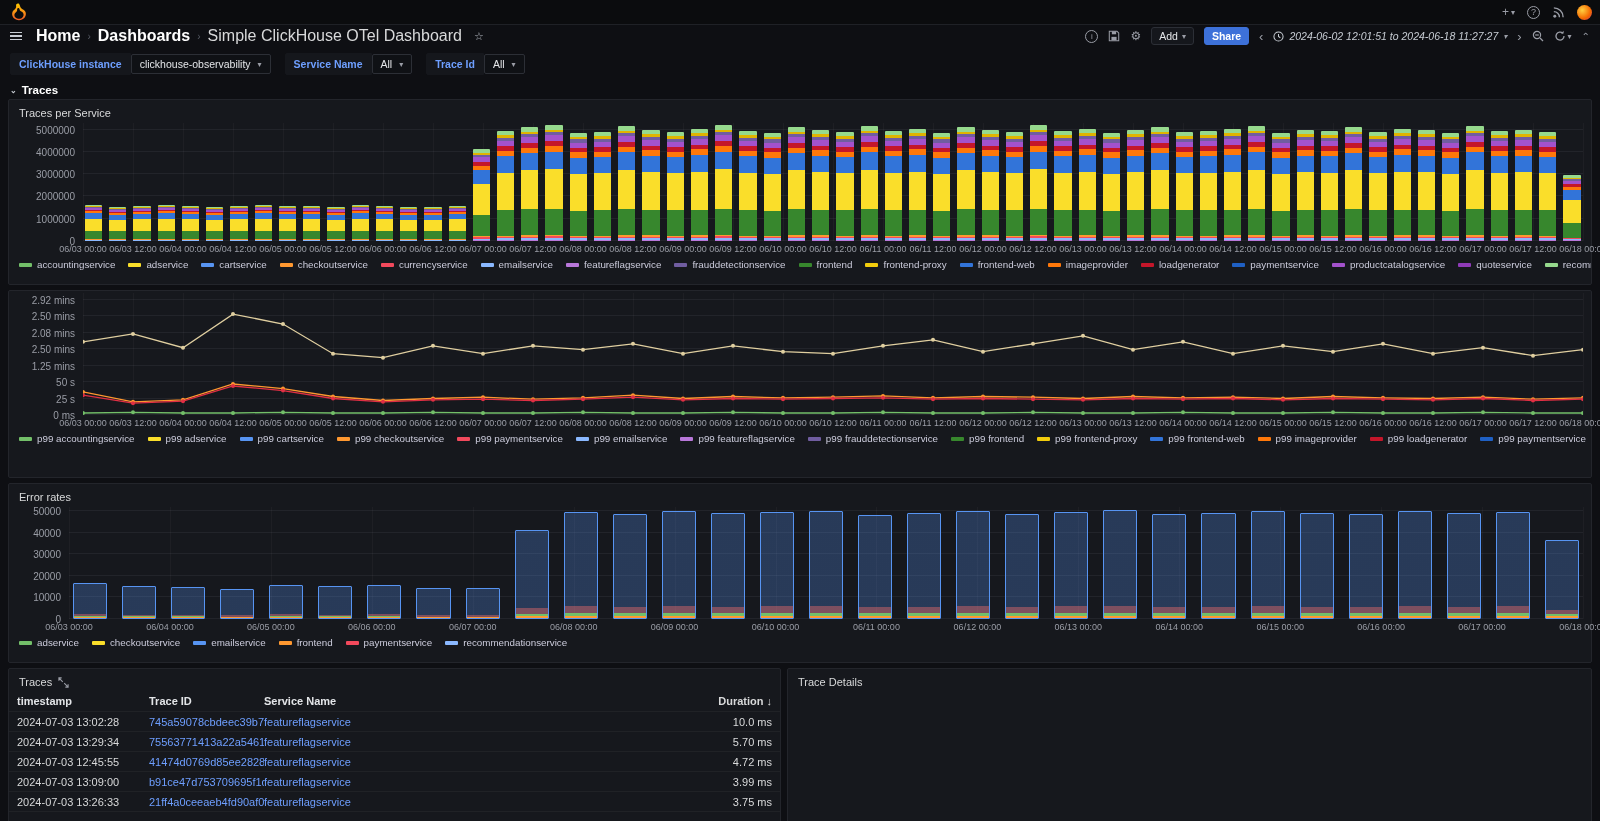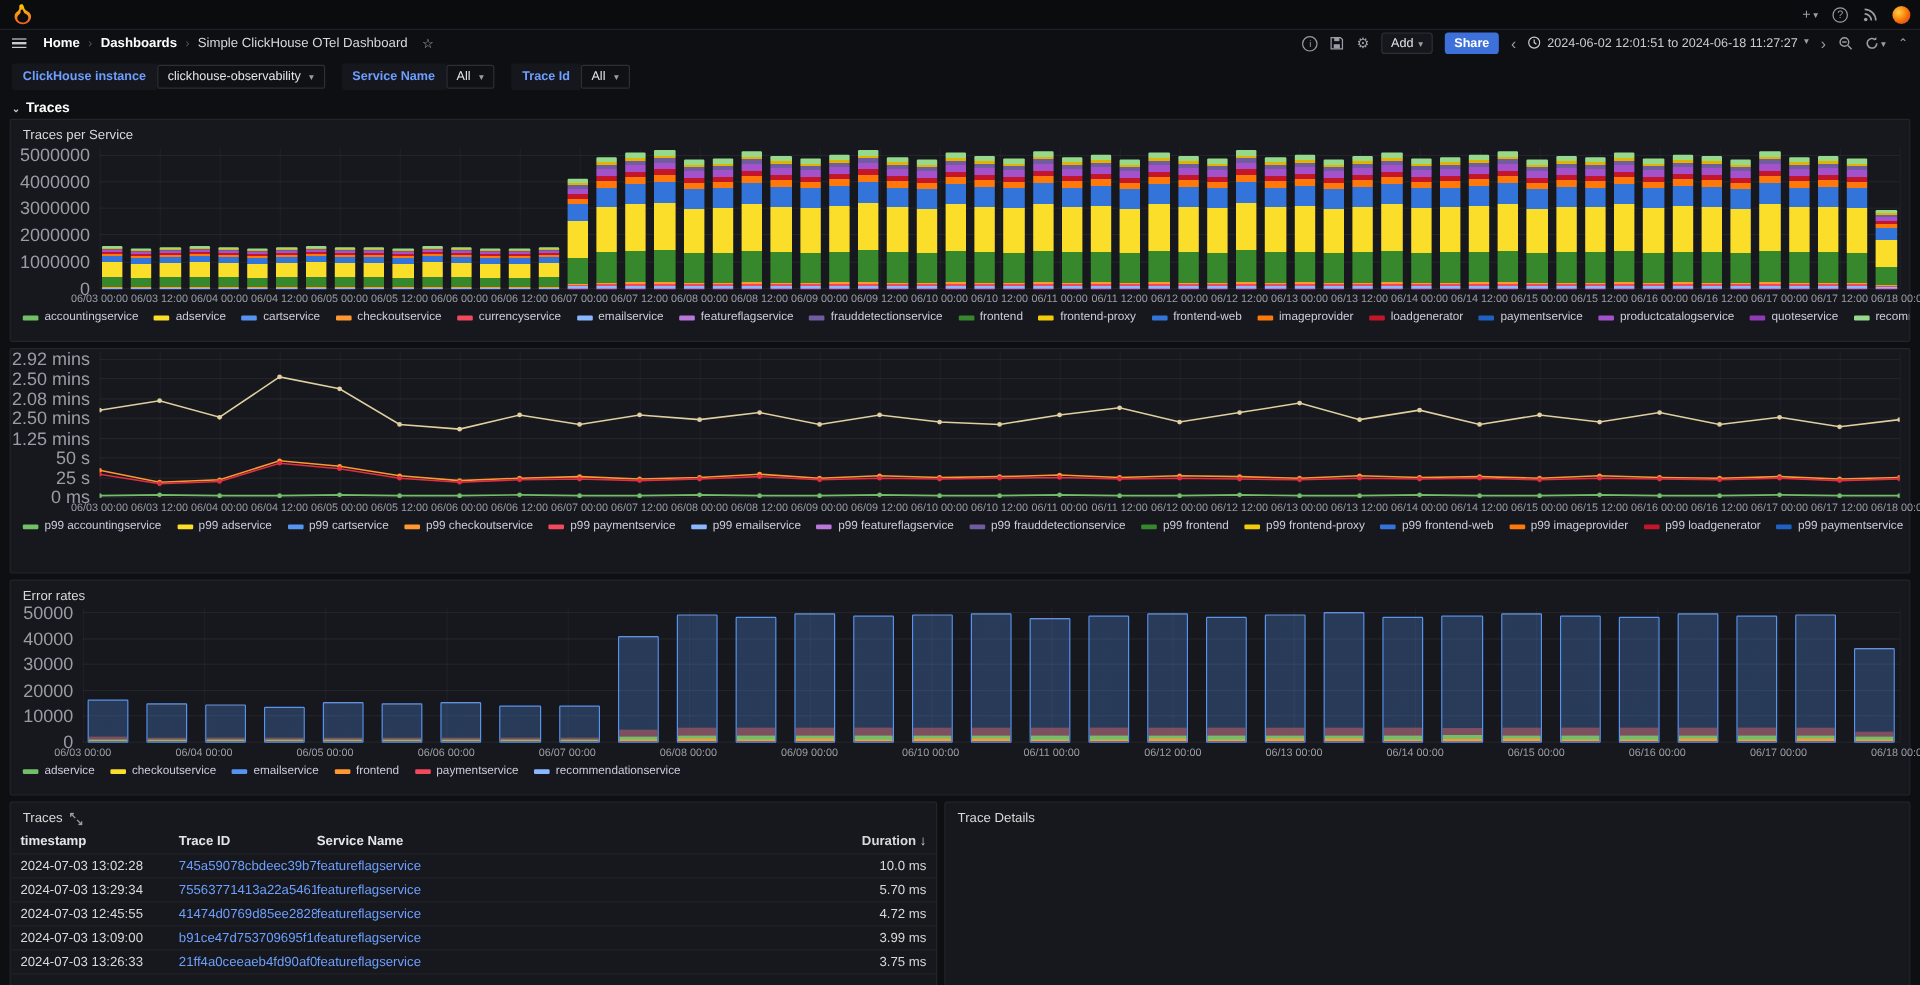--- a/index.html
+++ b/index.html
@@ -18,47 +18,47 @@
   .searchbox .ph{ flex:1; font-size:10.5px; }
   .kbd{ font-size:9px; color:#8e939c; border:1px solid #2c2f36; border-radius:3px; padding:0 4px; line-height:12px;}
   .nav-right{ margin-left:auto; display:flex; align-items:center; gap:12px; color:#9a9da6; }
   .iconbtn{ display:flex; align-items:center; gap:2px; cursor:pointer; color:#9a9da6; font-size:12px;}
   .avatar{ width:15px; height:15px; border-radius:50%;
     background:radial-gradient(circle at 35% 35%, #ffcf40, #f46800 60%, #b83280); }
   
   .toolbar{ height:22px; display:flex; align-items:center; padding:0 10px; gap:8px; background:#0e0f13;}
   .burger{ display:inline-flex; flex-direction:column; gap:2px; margin-right:6px; cursor:pointer;}
   .burger i{ width:12px; height:1.5px; background:#c7ccd3; display:block;}
-  .crumb{ color:#d8d9da; font-size:11px; }
+  .crumb{ color:#d8d9da; font-size:16px; }
   .crumb.bold{ font-weight:700; color:#fff; }
   .crumb-sep{ color:#555a63; font-size:10px; }
   .star{ color:#aeb3bb; font-size:11px; margin-left:4px; cursor:pointer;}
   .tb-right{ margin-left:auto; display:flex; align-items:center; gap:10px; color:#9a9da6;}
   .btn{ border:1px solid #2c2f36; background:#15171c; color:#e3e5e8; border-radius:3px;
     font-size:10.5px; padding:2px 7px; display:flex; gap:4px; align-items:center; cursor:pointer;}
   .btn.primary{ background:#3d71d9; border-color:#3d71d9; color:#fff; font-weight:700;}
-  .timebtn{ display:flex; align-items:flex-start; gap:5px; color:#c7ccd3; font-size:10.5px; cursor:pointer;}
+  .timebtn{ display:flex; align-items:center; gap:5px; color:#c7ccd3; font-size:10.5px; cursor:pointer;font-style:italic;}
   .caret{ font-size:8px; color:#9a9da6; }
   
   .varsrow{ display:flex; align-items:center; gap:14px; padding:6px 10px 5px; }
   .vargroup{ display:flex; align-items:center; }
   .varlabel{ color:#6e9fff; font-weight:700; font-size:10.5px; padding:4px 8px; background:#15171c;
     border:1px solid #15171c; border-radius:2px 0 0 2px; cursor:pointer;}
   .varvalue{ background:#0f1115; border:1px solid #2c2f36; border-radius:2px; color:#e3e5e8;
     font-size:10.5px; padding:3px 8px; display:flex; align-items:center; gap:7px; cursor:pointer; min-width:38px;}
   
   .sectionrow{ display:flex; align-items:center; gap:5px; padding:4px 10px 3px; color:#fff;
     font-weight:700; font-size:11.5px; cursor:pointer;}
   .sectionrow .caret{ color:#c7ccd3; }
   
   .panel{ background:#16181d; border:1px solid #23252b; border-radius:2px; margin:0 8px; position:relative; }
   .panel-title{ font-size:11px; color:#d8d9da; font-weight:500; padding:7px 10px 2px; display:flex; gap:6px; align-items:center;}
   .chartwrap{ display:flex; padding:2px 8px 0 0; }
   .yaxis{ position:relative; }
-  .ylab{ position:absolute; right:8px; transform:translateY(50%); color:#9a9da6; font-size:15px; white-space:nowrap;}
+  .ylab{ position:absolute; right:8px; transform:translateY(50%); color:#9a9da6; font-size:10px; white-space:nowrap;}
   .plot{ position:relative; flex:1; border-left:0; }
   .grid-h{ position:absolute; left:0; right:0; height:1px; background:rgba(204,204,220,0.07);}
   .grid-v{ position:absolute; top:0; bottom:0; width:1px; background:rgba(204,204,220,0.045);}
   .barsrow{ position:absolute; inset:0; display:flex; align-items:flex-end; }
   .xaxis{ position:relative; height:13px; margin-top:2px; }
   .xlab{ position:absolute; transform:translateX(-50%); font-size:9px; color:#9a9da6; white-space:nowrap; top:1px;}
   .legend{ display:flex; flex-wrap:nowrap; overflow:hidden; gap:13px; padding:3px 10px 5px; align-items:center;}
   .legend .li{ display:flex; align-items:center; gap:5px; font-size:9.8px; color:#ccccdc; white-space:nowrap; cursor:pointer;}
   .sw{ width:13px; height:4px; border-radius:1px; display:inline-block;}
   

